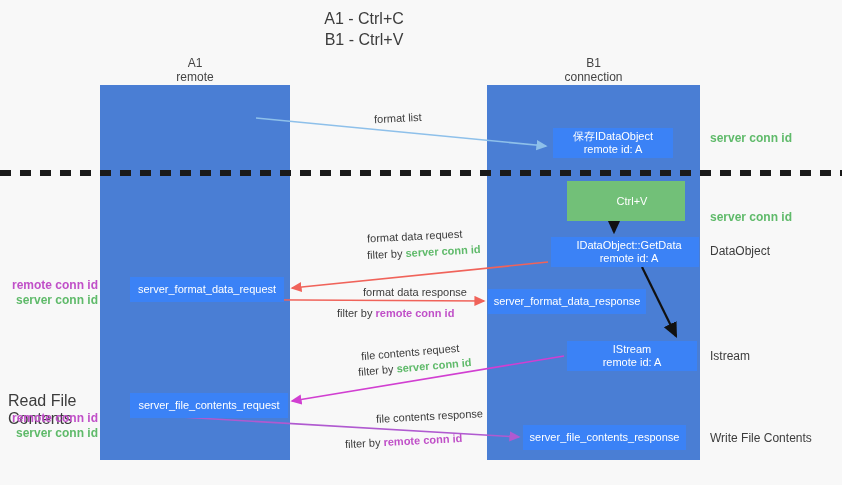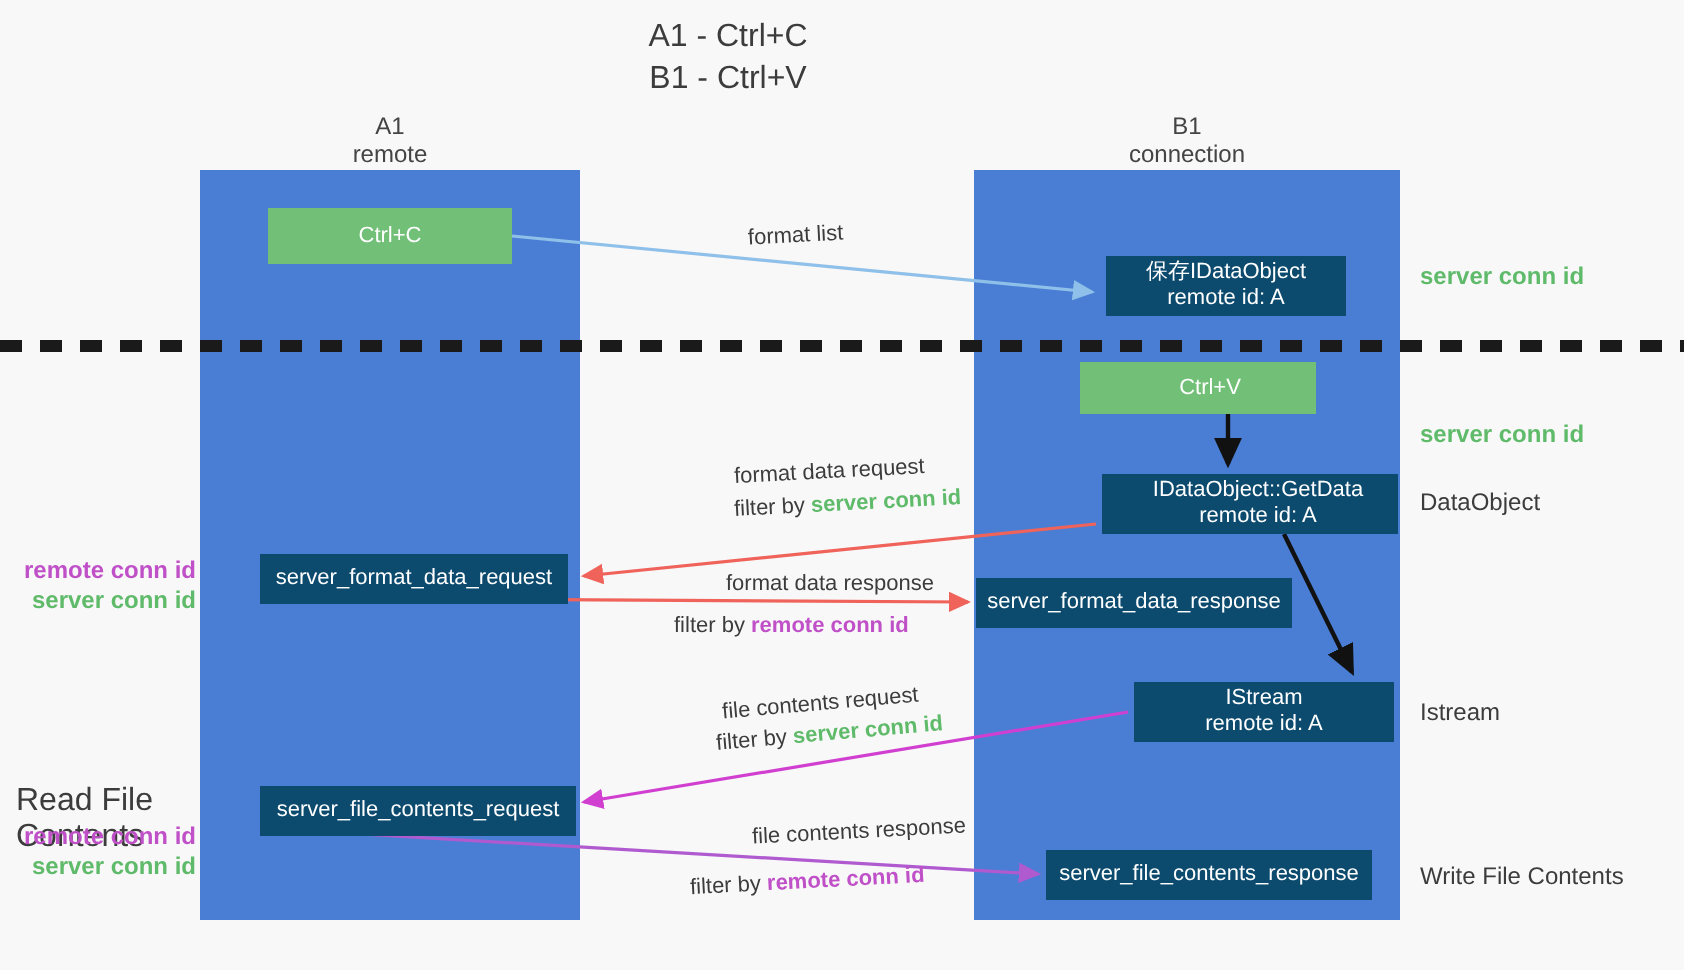--- a/index.html
+++ b/index.html
@@ -33,25 +33,25 @@
   #lane-b1 { left: 487px; top: 85px; width: 213px; height: 375px; }
 
   .box {
     color: #ffffff; text-align: center;
     font-size: 11px; line-height: 13px;
     display: flex; flex-direction: column;
     align-items: center; justify-content: center;
     white-space: pre-line; padding: 2px 4px;
   }
   .green { background: #72c078; }
-  .orange { background: #0c4a6e; }
+  .orange { background: #3b82f6; }
 
   #box-ctrlc   { left: 134px; top: 104px; width: 122px; height: 28px; }
   #box-save    { left: 553px; top: 128px; width: 120px; height: 30px; }
-  #box-ctrlv   { left: 540px; top: 181px; width: 118px; height: 26px; padding-left: 16px; }
+  #box-ctrlv   { left: 567px; top: 181px; width: 118px; height: 40px; padding-left: 16px; }
   #box-getdata { left: 551px; top: 237px; width: 148px; height: 30px; padding-left: 12px; }
   #box-fdreq   { left: 130px; top: 277px; width: 154px; height: 25px; }
   #box-fdresp  { left: 488px; top: 289px; width: 158px; height: 25px; }
   #box-istream { left: 567px; top: 341px; width: 130px; height: 30px; }
   #box-fcreq   { left: 130px; top: 393px; width: 158px; height: 25px; }
   #box-fcresp  { left: 523px; top: 425px; width: 163px; height: 25px; }
 
   .side-label { font-size: 12px; color: #3c3c3c; line-height: 15px; }
   .green-txt { color: #5fba6a; font-weight: bold; }
   .mag-txt   { color: #c050c8; font-weight: bold; }
@@ -120,21 +120,20 @@
     <line x1="256" y1="118" x2="546" y2="146" stroke="#8ec0ea" stroke-width="1.6" marker-end="url(#ah-blue)"></line>
     <line x1="0" y1="173" x2="842" y2="173" stroke="#1a1a1a" stroke-width="6" stroke-dasharray="11 9"></line>
     <line x1="614" y1="207" x2="614" y2="232" stroke="#111111" stroke-width="2.2" marker-end="url(#ah-blk)"></line>
     <line x1="548" y1="262" x2="292" y2="288" stroke="#f0635a" stroke-width="1.6" marker-end="url(#ah-red)"></line>
     <line x1="130" y1="299" x2="484" y2="301" stroke="#f0635a" stroke-width="1.6" marker-end="url(#ah-red)"></line>
     <line x1="642" y1="267" x2="676" y2="336" stroke="#111111" stroke-width="2.2" marker-end="url(#ah-blk)"></line>
     <line x1="564" y1="356" x2="292" y2="401" stroke="#d13fd1" stroke-width="1.6" marker-end="url(#ah-mag)"></line>
     <line x1="130" y1="414" x2="519" y2="437" stroke="#b05ad0" stroke-width="1.6" marker-end="url(#ah-pur)"></line>
   </svg>
 
-  <div class="abs box green" id="box-ctrlc">Ctrl+C</div>
   <div class="abs box orange" id="box-save">保存IDataObject
 remote id: A</div>
   <div class="abs box green" id="box-ctrlv">Ctrl+V</div>
   <div class="abs box orange" id="box-getdata">IDataObject::GetData
 remote id: A</div>
   <div class="abs box orange" id="box-fdreq">server_format_data_request</div>
   <div class="abs box orange" id="box-fdresp">server_format_data_response</div>
   <div class="abs box orange" id="box-istream">IStream
 remote id: A</div>
   <div class="abs box orange" id="box-fcresp">server_file_contents_response</div>

